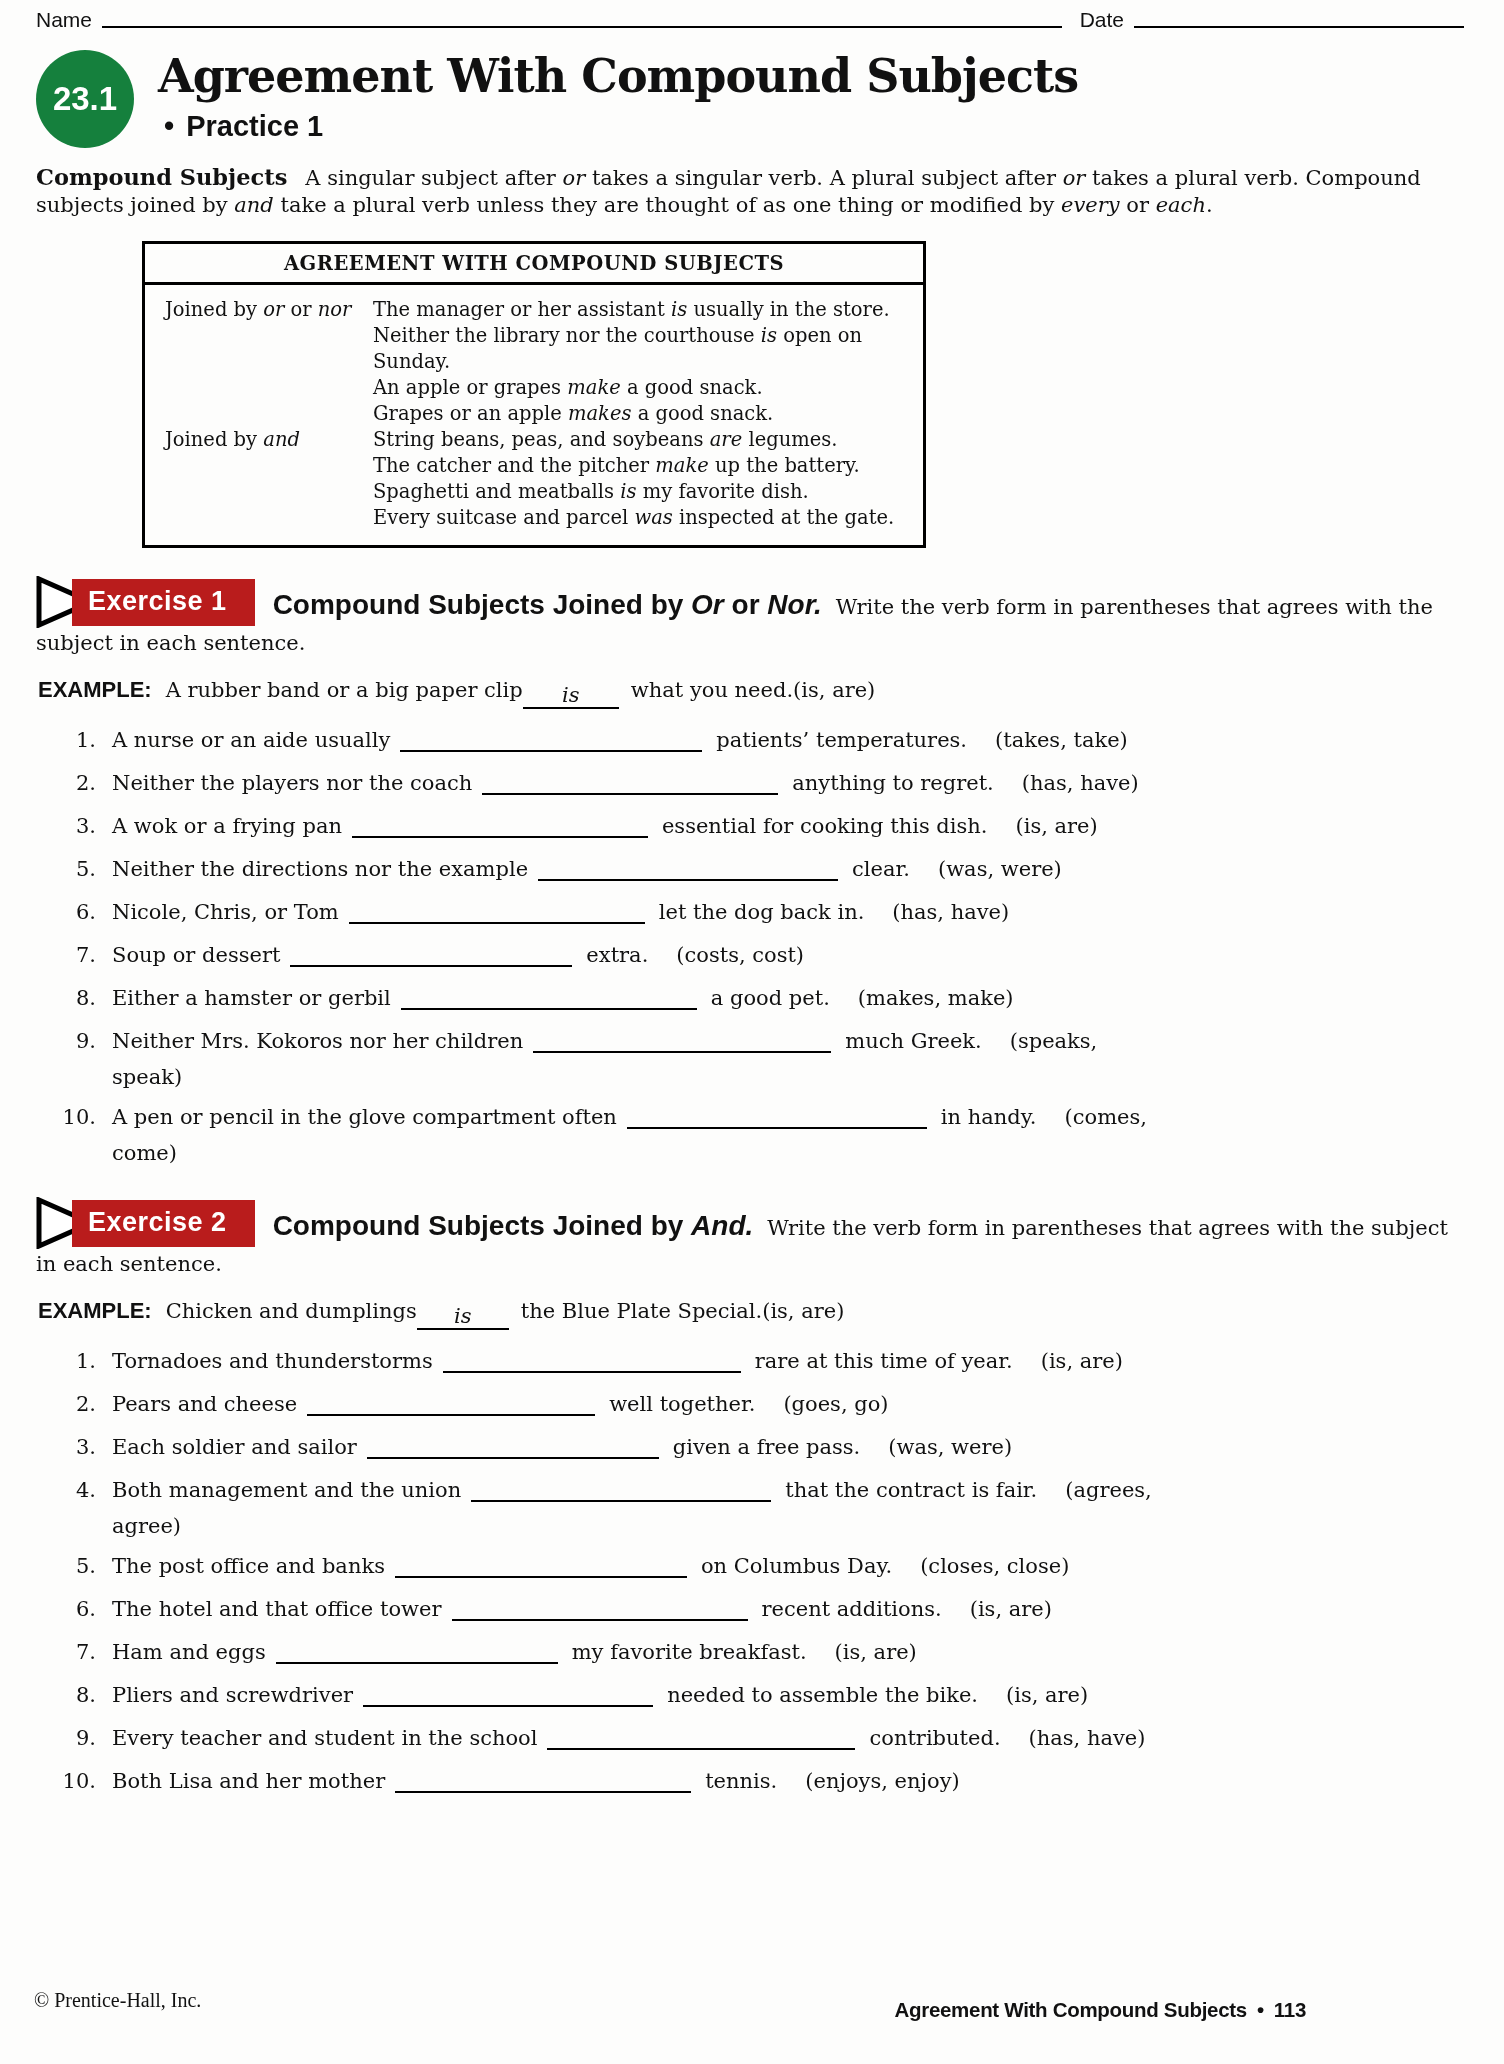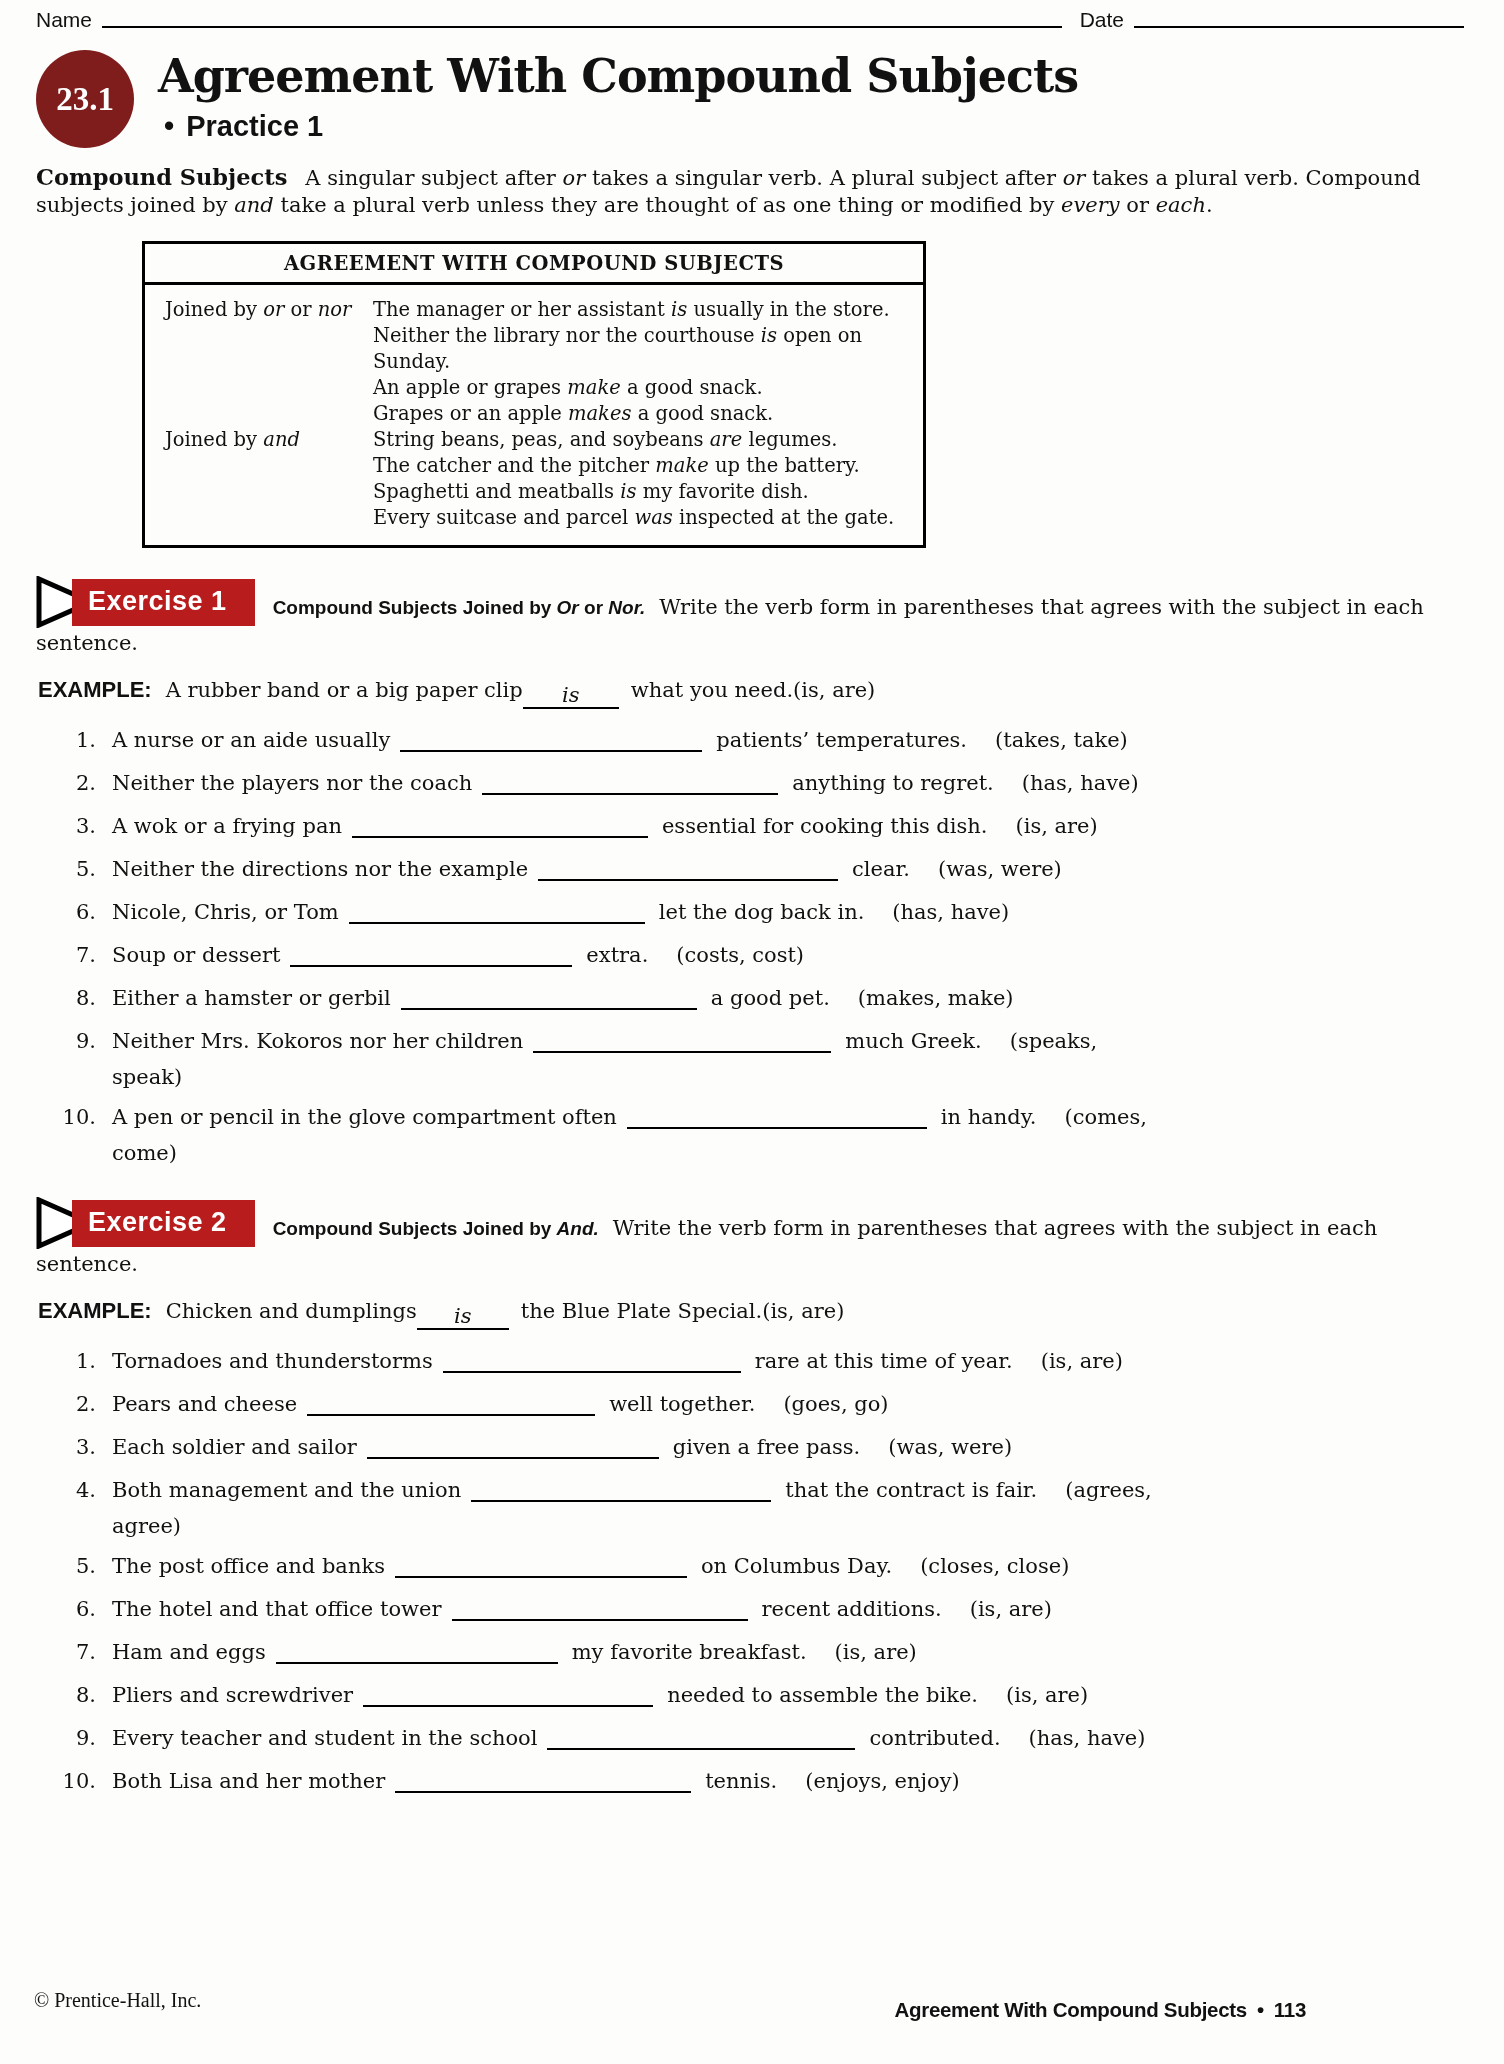--- a/index.html
+++ b/index.html
@@ -8,23 +8,23 @@
     font-family:"DejaVu Serif",serif;box-sizing:border-box;
     padding:8px 40px 0 36px;overflow:hidden;
   }
   
   .topline{display:flex;align-items:center;font-family:"Liberation Sans",sans-serif;font-size:21px;}
   .topline .lbl{padding-bottom:2px;}
   .nline{flex:1;border-bottom:2px solid #000;height:16px;margin:0 18px 4px 10px;}
   .dline{width:330px;border-bottom:2px solid #000;height:16px;margin:0 0 4px 10px;}
   
   .title-row{display:flex;margin-top:16px;}
-  .badge{width:98px;height:98px;border-radius:50%;background:#7f1d1d;color:#fff;flex:0 0 auto;
+  .badge{width:98px;height:98px;border-radius:50%;background:#15803d;color:#fff;flex:0 0 auto;
     display:flex;align-items:center;justify-content:center;
-    font-family:Liberation Serif, serif;font-weight:bold;font-size:33px;}
+    font-family:Liberation Sans, sans-serif;font-weight:bold;font-size:33px;}
   .title-block{margin-left:24px;}
   .main-title{font-size:46px;font-weight:bold;letter-spacing:-1px;margin:0;line-height:52px;}
   .practice{font-family:"Liberation Sans",sans-serif;font-weight:bold;font-size:29px;margin:8px 0 0 6px;}
   .practice .bullet{margin-right:12px;}
   
   .intro{font-size:21px;line-height:27px;margin:16px 0 0 0;}
   .intro .lead{font-size:22.5px;margin-right:18px;}
   
   .rulebox{border:3px solid #000;width:778px;margin:22px 0 0 106px;}
   .rulebox-title{text-align:center;font-weight:bold;font-size:19.5px;letter-spacing:.5px;
@@ -32,21 +32,21 @@
   .rulebox-body{padding:12px 8px 14px 20px;}
   .rb-row{display:flex;}
   .rb-label{width:208px;font-weight:normal;font-size:19.5px;line-height:26px;flex:0 0 auto;}
   .rb-examples{font-size:19.5px;line-height:26px;}
   
   .ex-head{margin-top:28px;font-size:21px;line-height:31px;}
   .banner{display:inline-flex;align-items:center;vertical-align:-14px;margin-right:18px;}
   .banner svg{display:block;}
   .banner-box{background:#b91c1c;color:#fff;font-family:"Liberation Sans",sans-serif;font-weight:bold;
     font-size:27px;padding:7px 28px 9px 16px;margin-left:-22px;letter-spacing:.5px;white-space:nowrap;}
-  .ex-title{font-family:"Liberation Sans",sans-serif;font-weight:bold;font-size:19px;}
+  .ex-title{font-family:"Liberation Sans",sans-serif;font-weight:bold;font-size:28px;}
   .bi{font-weight:bold;font-style:italic;}
   .instr{margin-left:14px;}
   
   .example{margin:18px 0 16px 2px;font-size:21px;}
   .example .exlabel{font-family:"Liberation Sans",sans-serif;font-weight:bold;font-size:22px;margin-right:14px;}
   .blank{display:inline-block;border-bottom:2px solid #000;min-height:22px;vertical-align:-5px;
     text-align:center;font-style:italic;}
   
   .items{margin-left:14px;}
   .item{margin-bottom:13px;font-size:21px;line-height:30px;}

